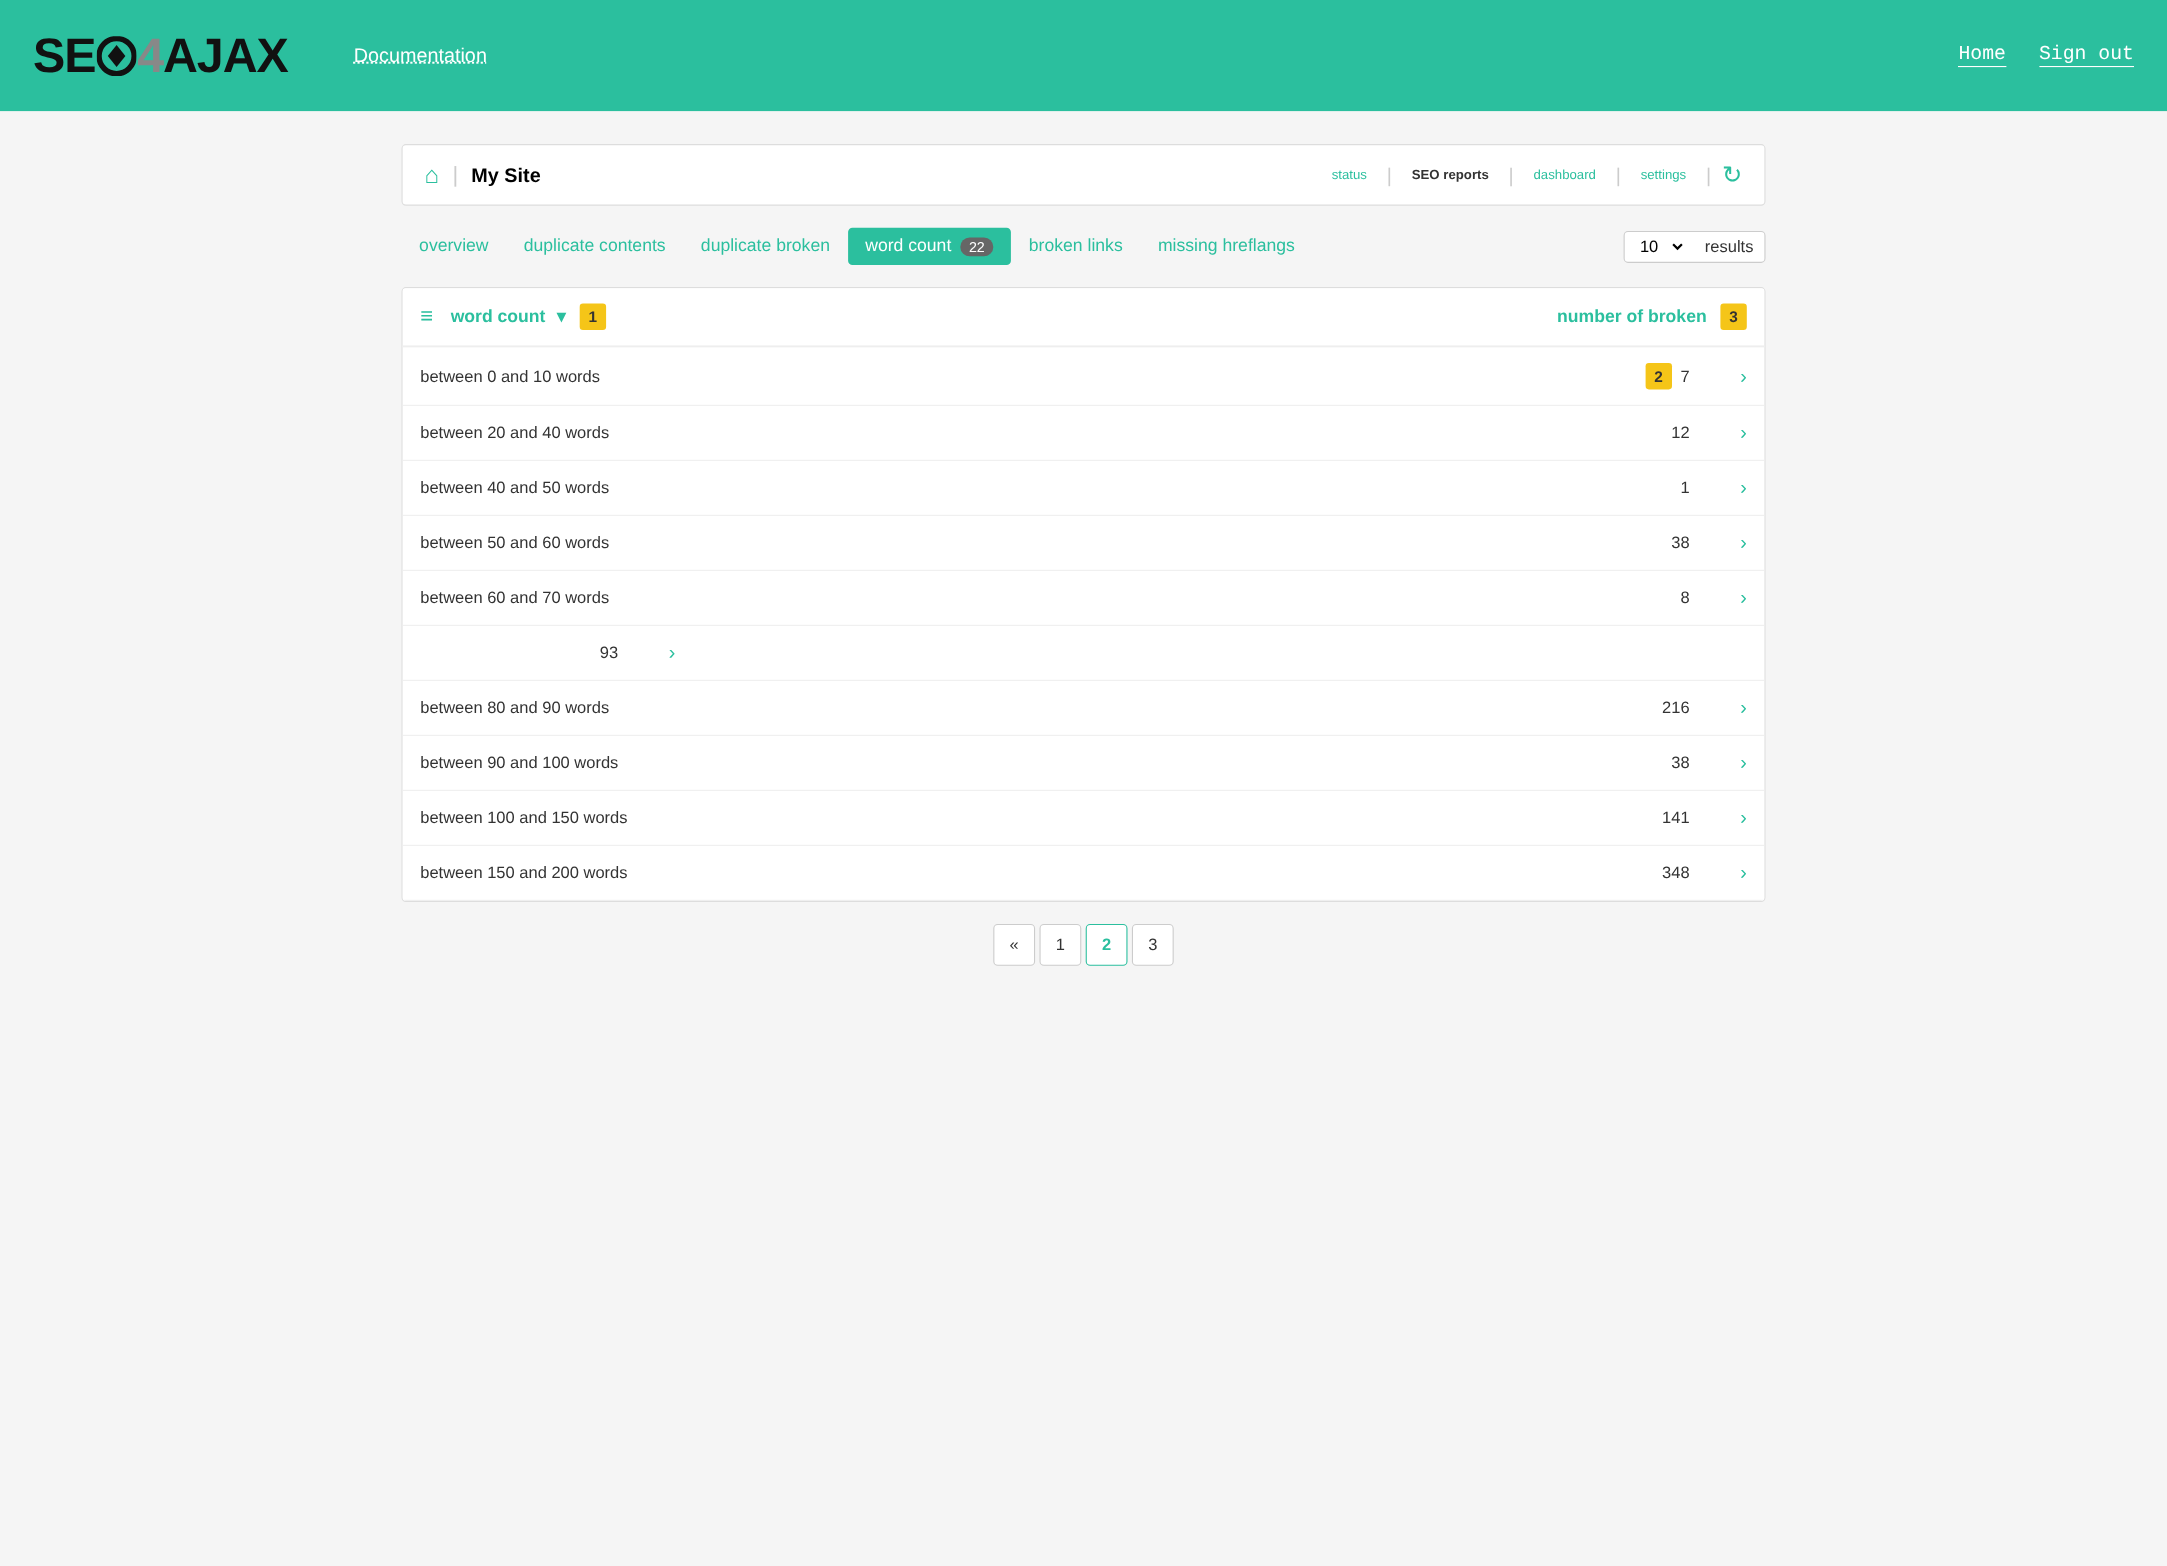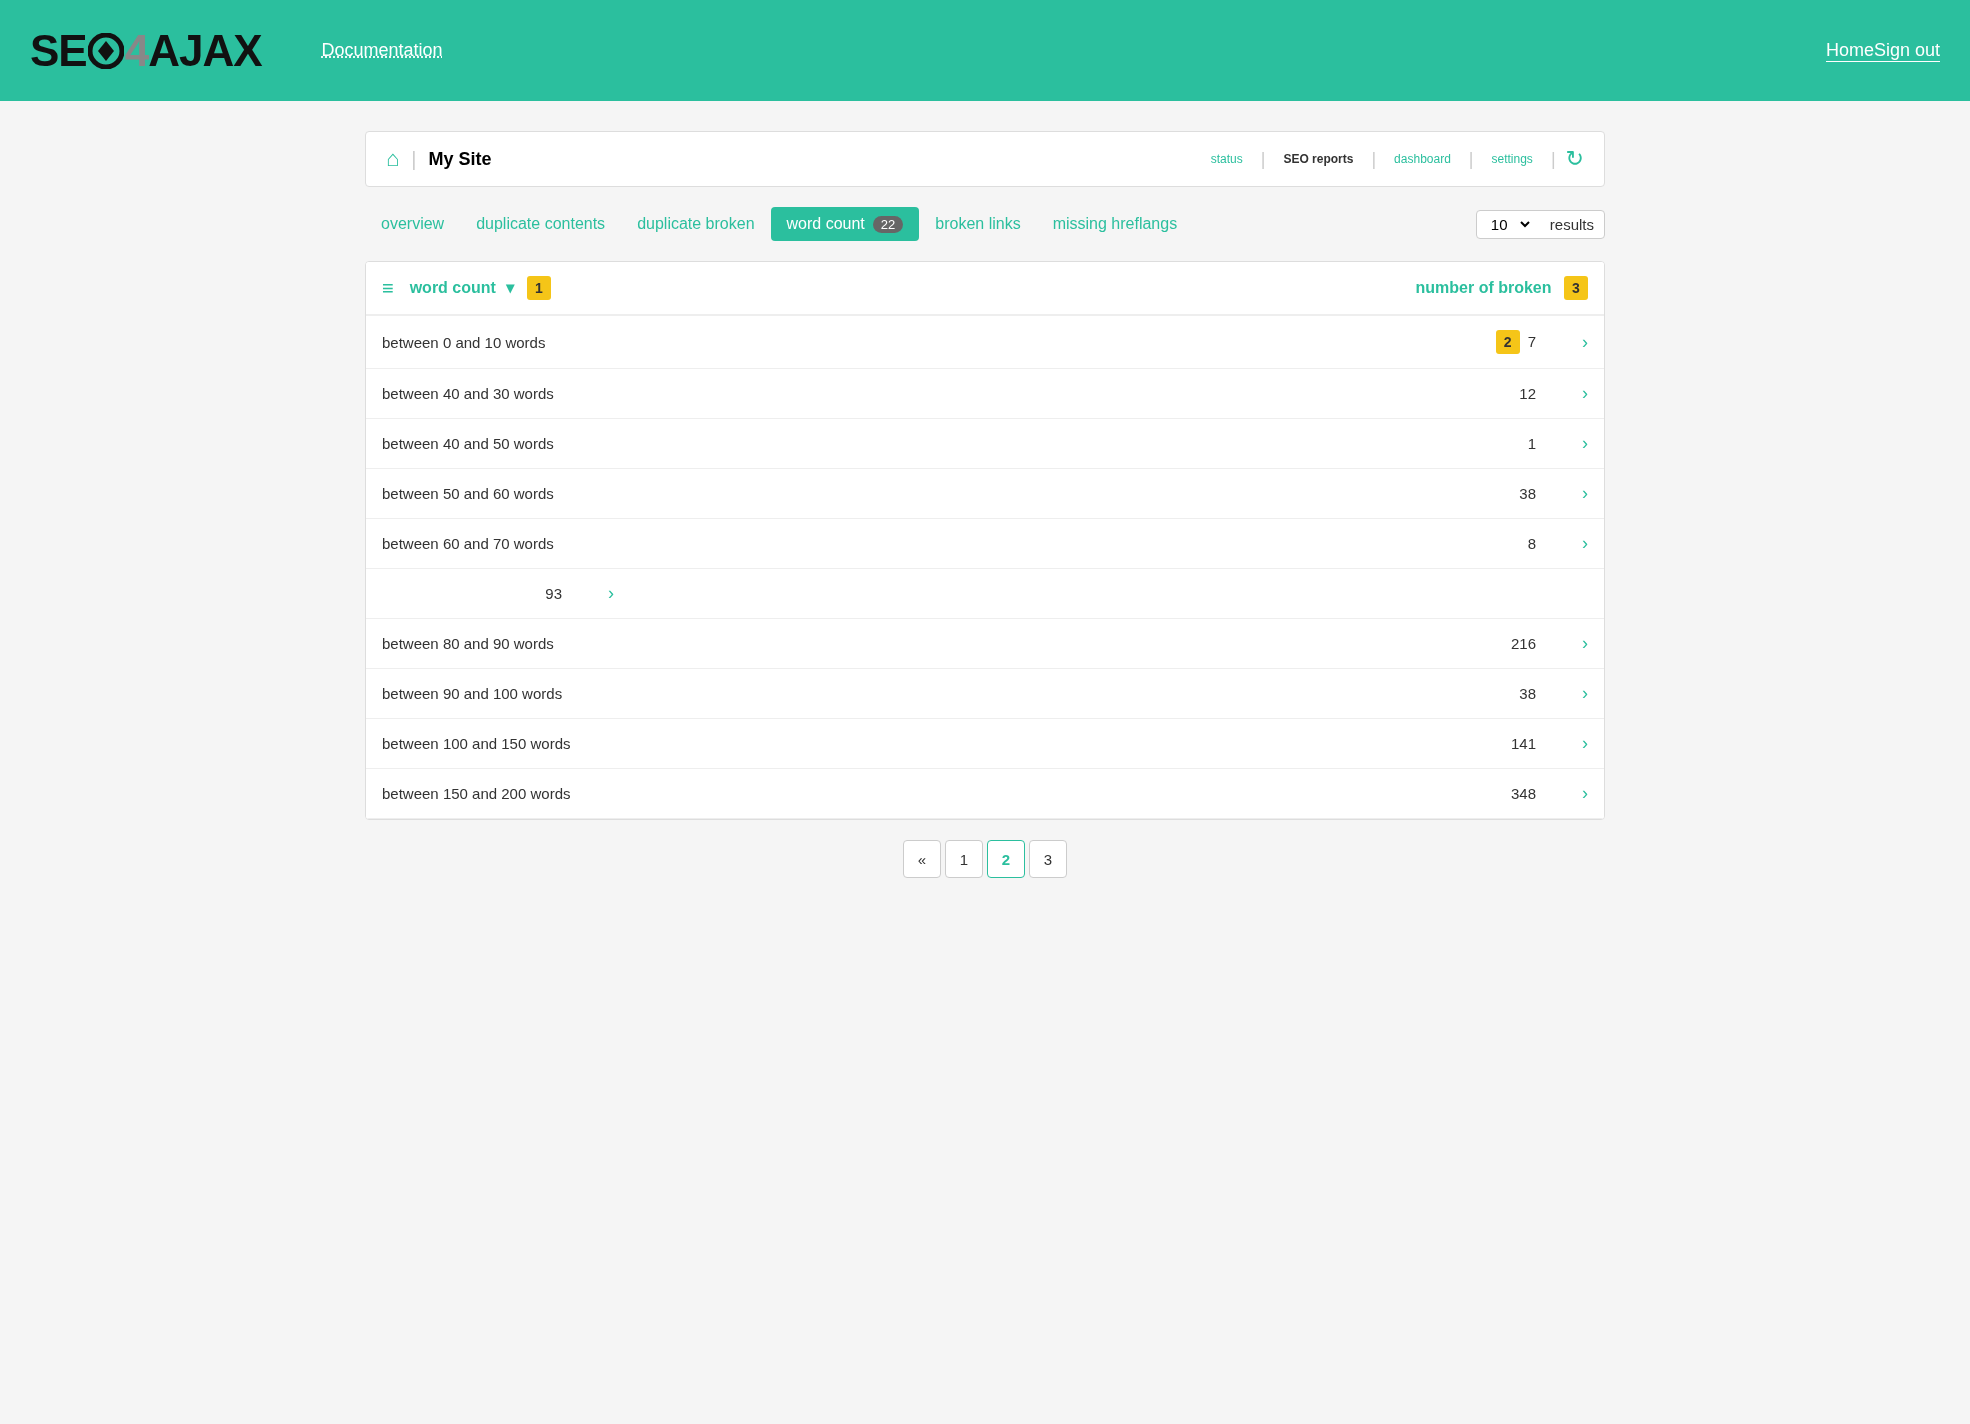--- a/index.html
+++ b/index.html
@@ -20,20 +20,22 @@
     }
     .nav-doc {
       color: white;
       font-size: 18px;
       text-decoration: underline;
       text-decoration-style: dotted;
       margin-left: 60px;
     }
     .nav-right {
       display: flex;
+      gap: 30px;
+      font-family: Liberation Mono, monospace;
     }
     .nav-right a {
       color: white;
       font-size: 18px;
       text-decoration: none;
       border-bottom: 1px solid white;
     }
 
     
     .content {
@@ -355,21 +357,21 @@
 
     <div class="table-row">
       <span class="row-label">between 0 and 10 words</span>
       <span class="row-count">
         <span class="annotation-badge" style="margin-right:8px;">2</span>7
       </span>
       <span class="row-arrow">›</span>
     </div>
 
     <div class="table-row">
-      <span class="row-label">between 40 and 30 words</span>
+      <span class="row-label">between 20 and 40 words</span>
       <span class="row-count">12</span>
       <span class="row-arrow">›</span>
     </div>
 
     <div class="table-row">
       <span class="row-label">between 40 and 50 words</span>
       <span class="row-count">1</span>
       <span class="row-arrow">›</span>
     </div>
 

